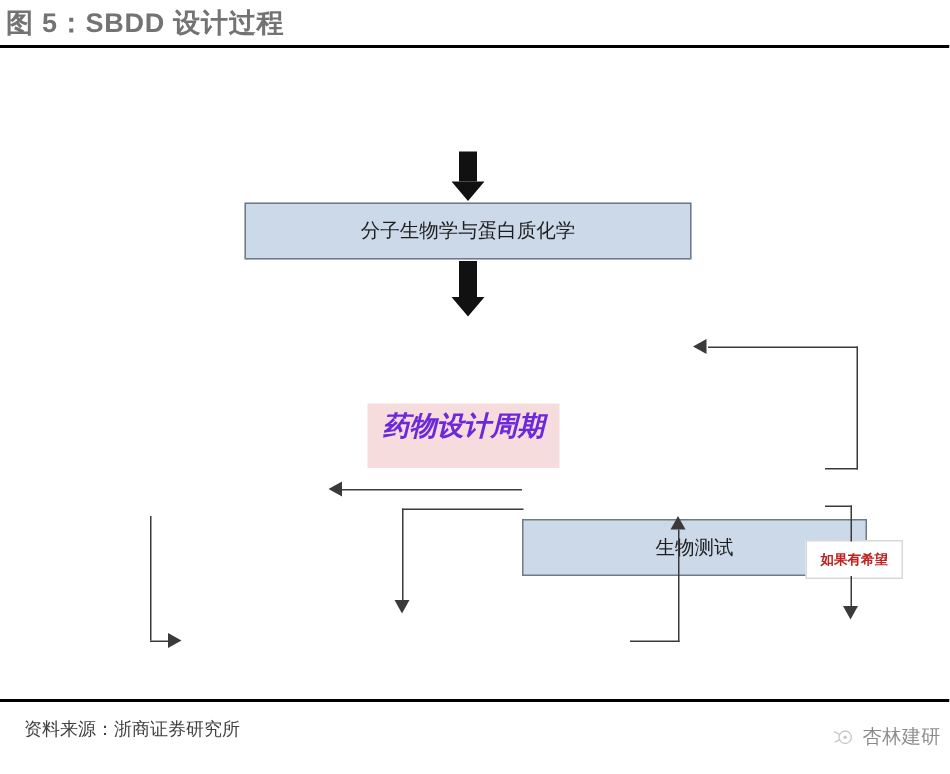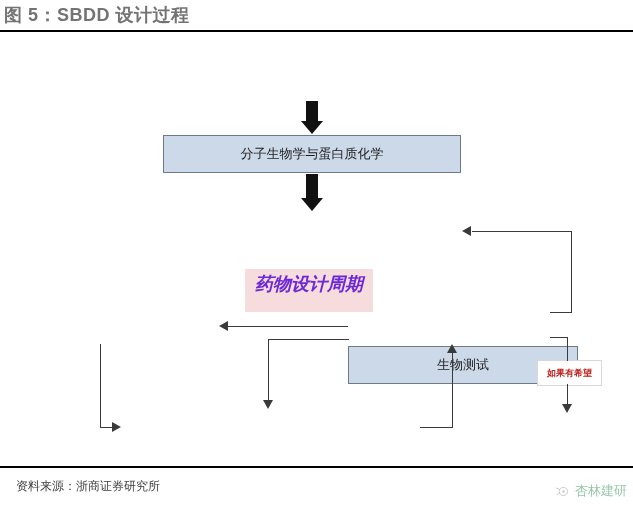--- a/index.html
+++ b/index.html
@@ -128,21 +128,21 @@
     font-size:12px;color:#404040;
     white-space:nowrap;
     font-family:"Liberation Serif","DejaVu Serif",serif;
   }
   .watermark{
     position:absolute;right:6px;top:482px;
     display:flex;align-items:center;gap:5px;
     opacity:0.45;
   }
   .watermark .wm-text{
-    font-size:13px;color:#15803d;
+    font-size:13px;color:#000000;
     font-family:"Liberation Sans","DejaVu Sans",sans-serif;
     white-space:nowrap;
     text-align:right;
   }
   .wm-logo{
     width:15px;height:15px;display:block;
   }
 </style>
 </head>
 <body>

